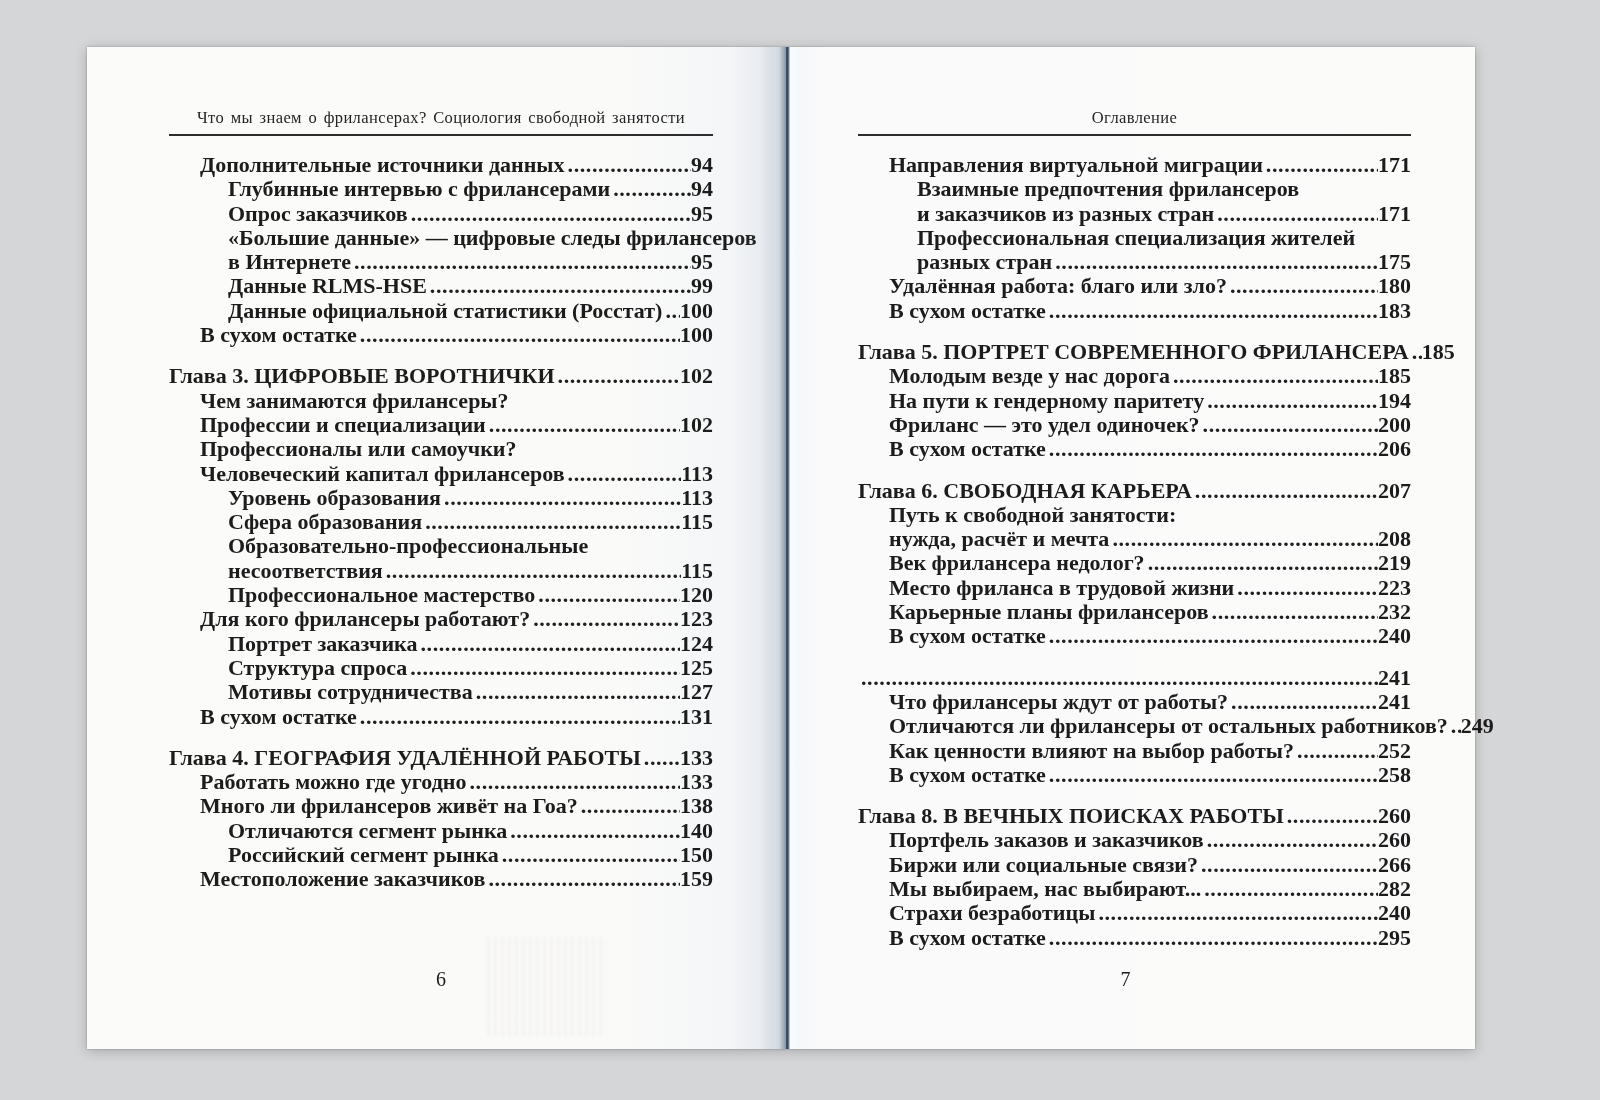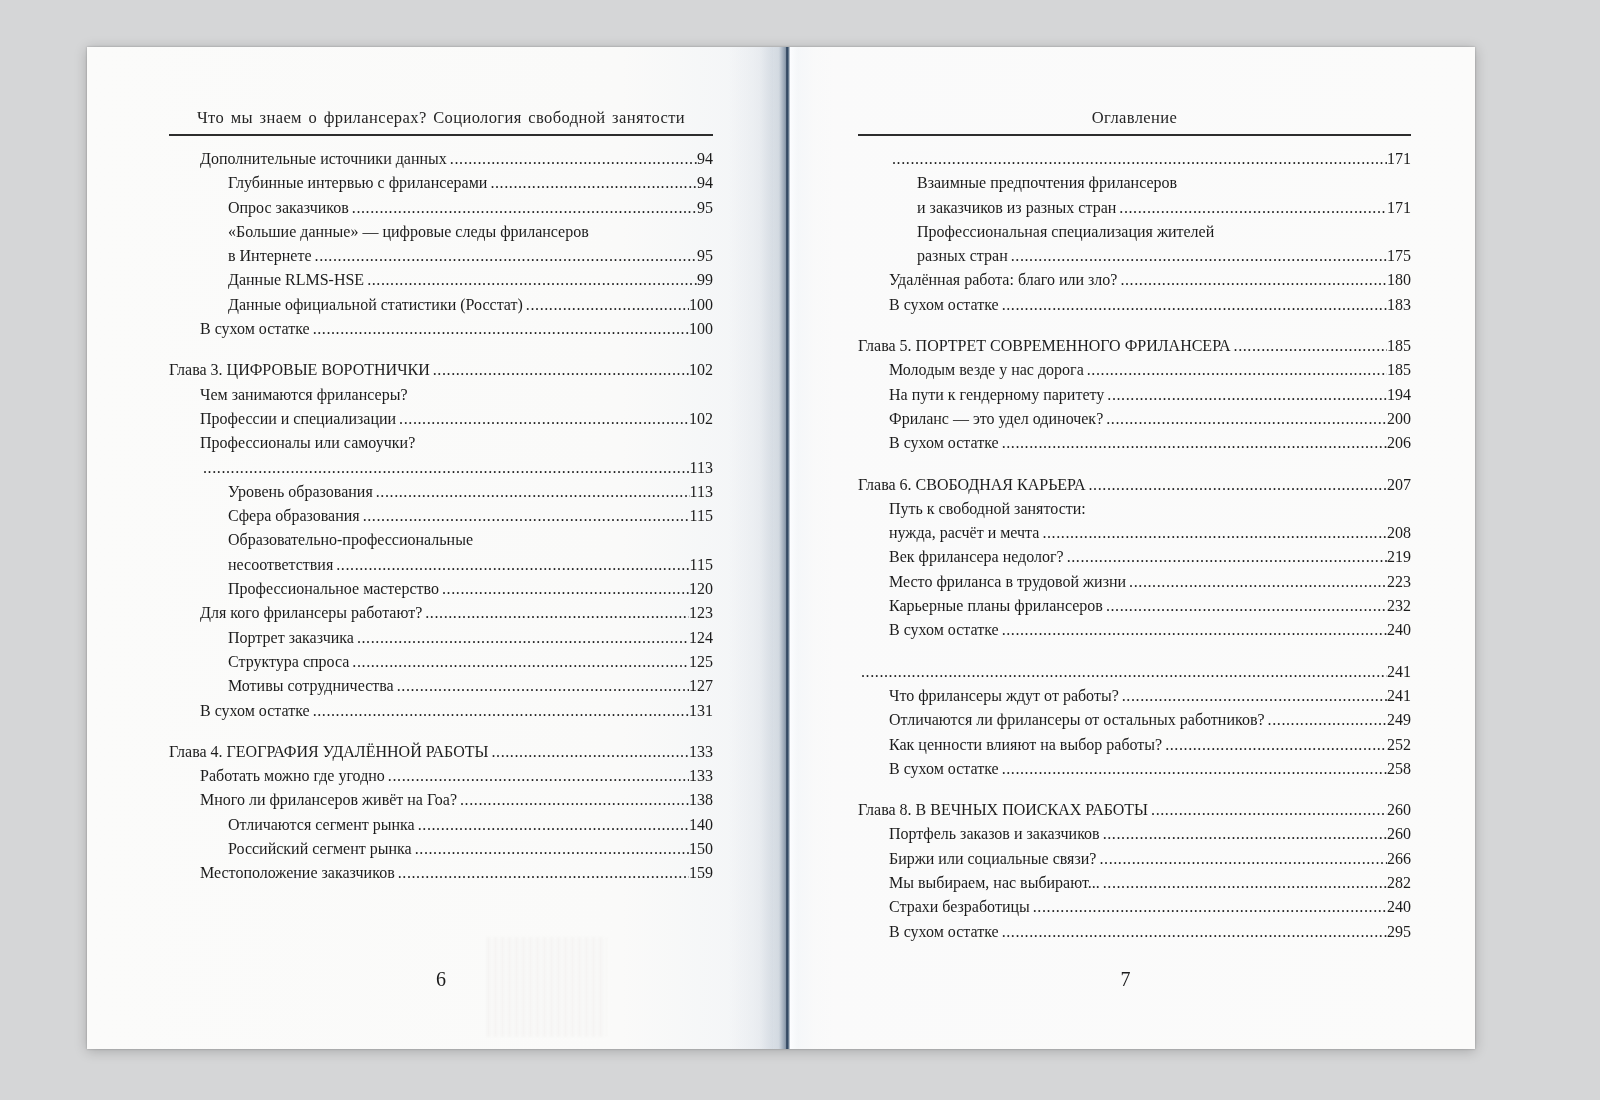--- a/index.html
+++ b/index.html
@@ -36,21 +36,21 @@
     font-size: 16.5px; line-height: 20px;
     letter-spacing: 0.4px; word-spacing: 2px;
     color: #242424;
     white-space: nowrap;
   }
   .header-rule {
     border-bottom: 2px solid #2d2d2d;
     margin-top: 6px;
   }
 
-  .toc { margin-top: 11px; font-size: 16px; line-height: 24.3px; }
+  .toc { margin-top: 17px; font-size: 22px; line-height: 24.3px; font-weight: bold; }
 
   .entry.chapter { margin-top: 17px; }
   .entry.section    > .row,
   .entry.summary    > .row { padding-left: 31px; }
   .entry.subsection > .row { padding-left: 59px; }
 
   .row { display: flex; align-items: baseline; }
   .txt { white-space: pre; }
   .fill {
     flex: 1 1 auto;
@@ -181,20 +181,21 @@
               <span class="txt">Профессии и специализации</span>
               <span class="fill"></span>
               <span class="pg">102</span>
             </div>
           </div>
           <div class="entry section">
             <div class="row">
               <span class="txt">Профессионалы или самоучки?</span>
             </div>
             <div class="row">
+              <span class="txt">Человеческий капитал фрилансеров</span>
               <span class="fill"></span>
               <span class="pg">113</span>
             </div>
           </div>
           <div class="entry subsection">
             <div class="row">
               <span class="txt">Уровень образования</span>
               <span class="fill"></span>
               <span class="pg">113</span>
             </div>
@@ -306,20 +307,21 @@
     </section>
 
     <section class="page right">
       <header>
         <div class="running-header">Оглавление</div>
         <div class="header-rule"></div>
       </header>
       <div class="toc">
           <div class="entry section">
             <div class="row">
+              <span class="txt">Направления виртуальной миграции</span>
               <span class="fill"></span>
               <span class="pg">171</span>
             </div>
           </div>
           <div class="entry subsection">
             <div class="row">
               <span class="txt">Взаимные предпочтения фрилансеров</span>
             </div>
             <div class="row">
               <span class="txt">и заказчиков из разных стран</span>

